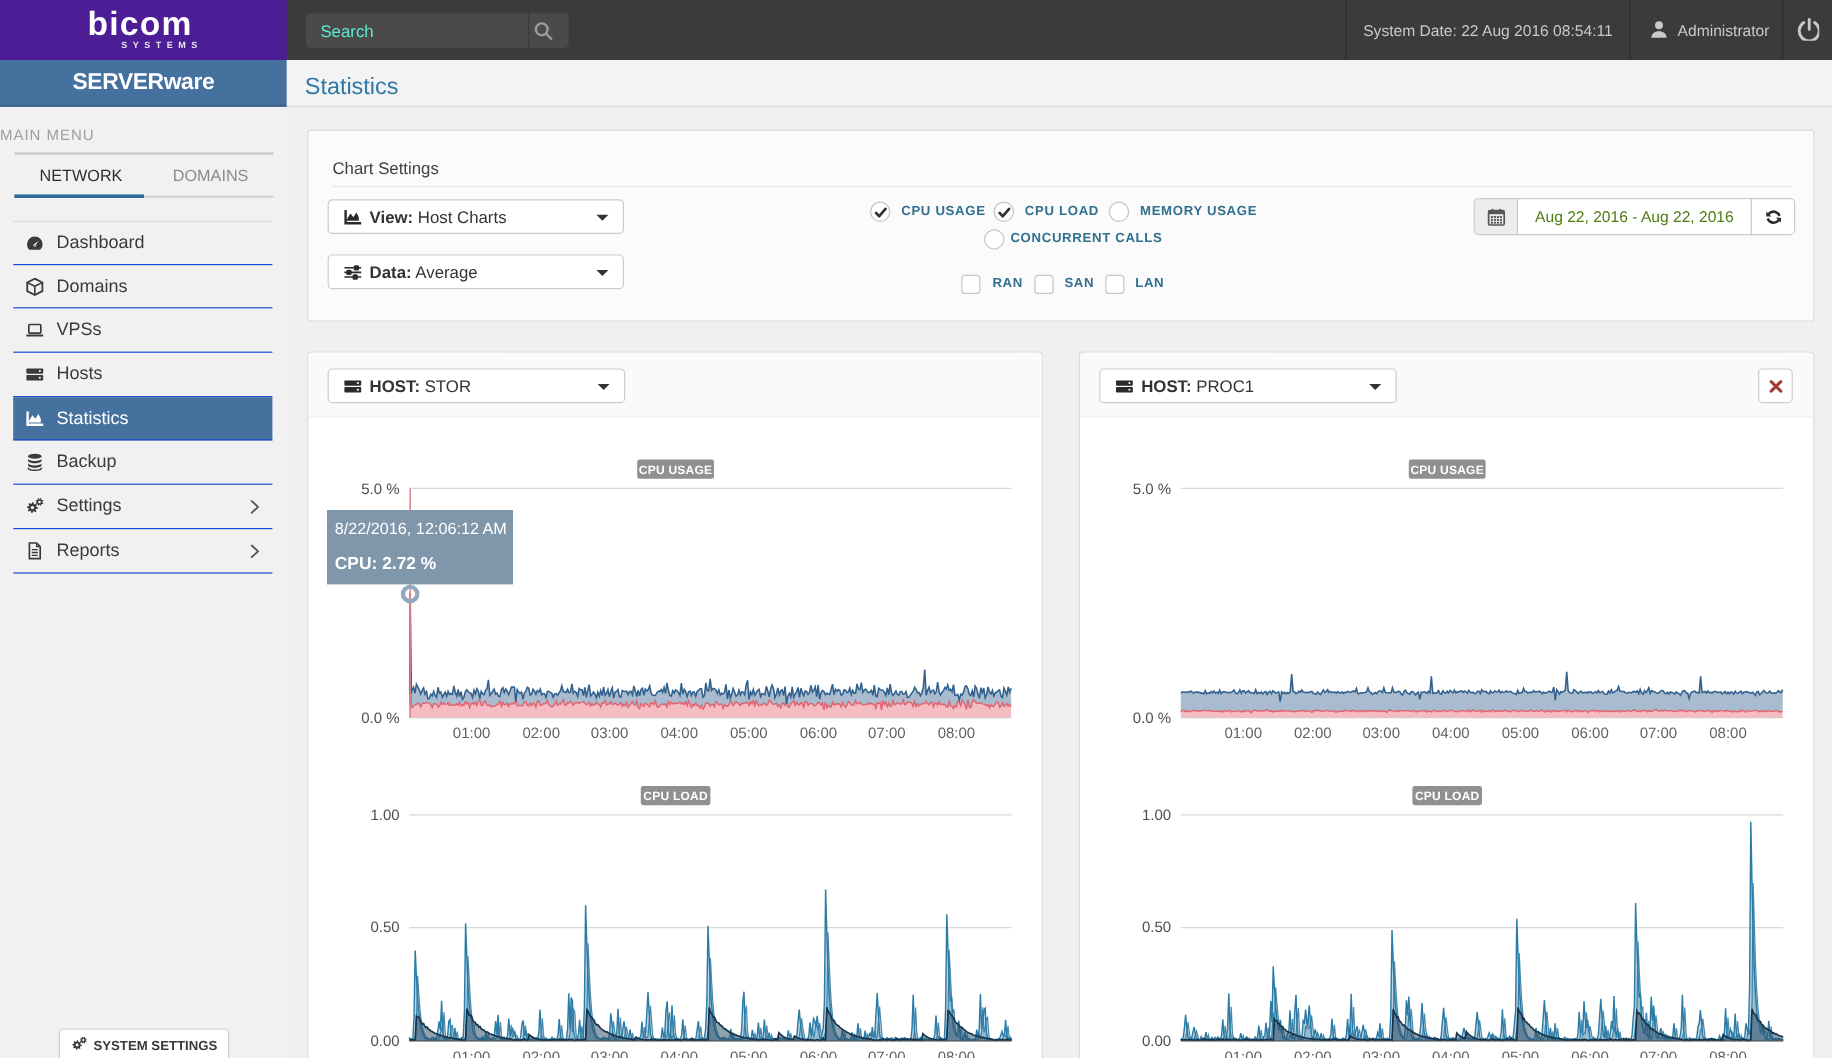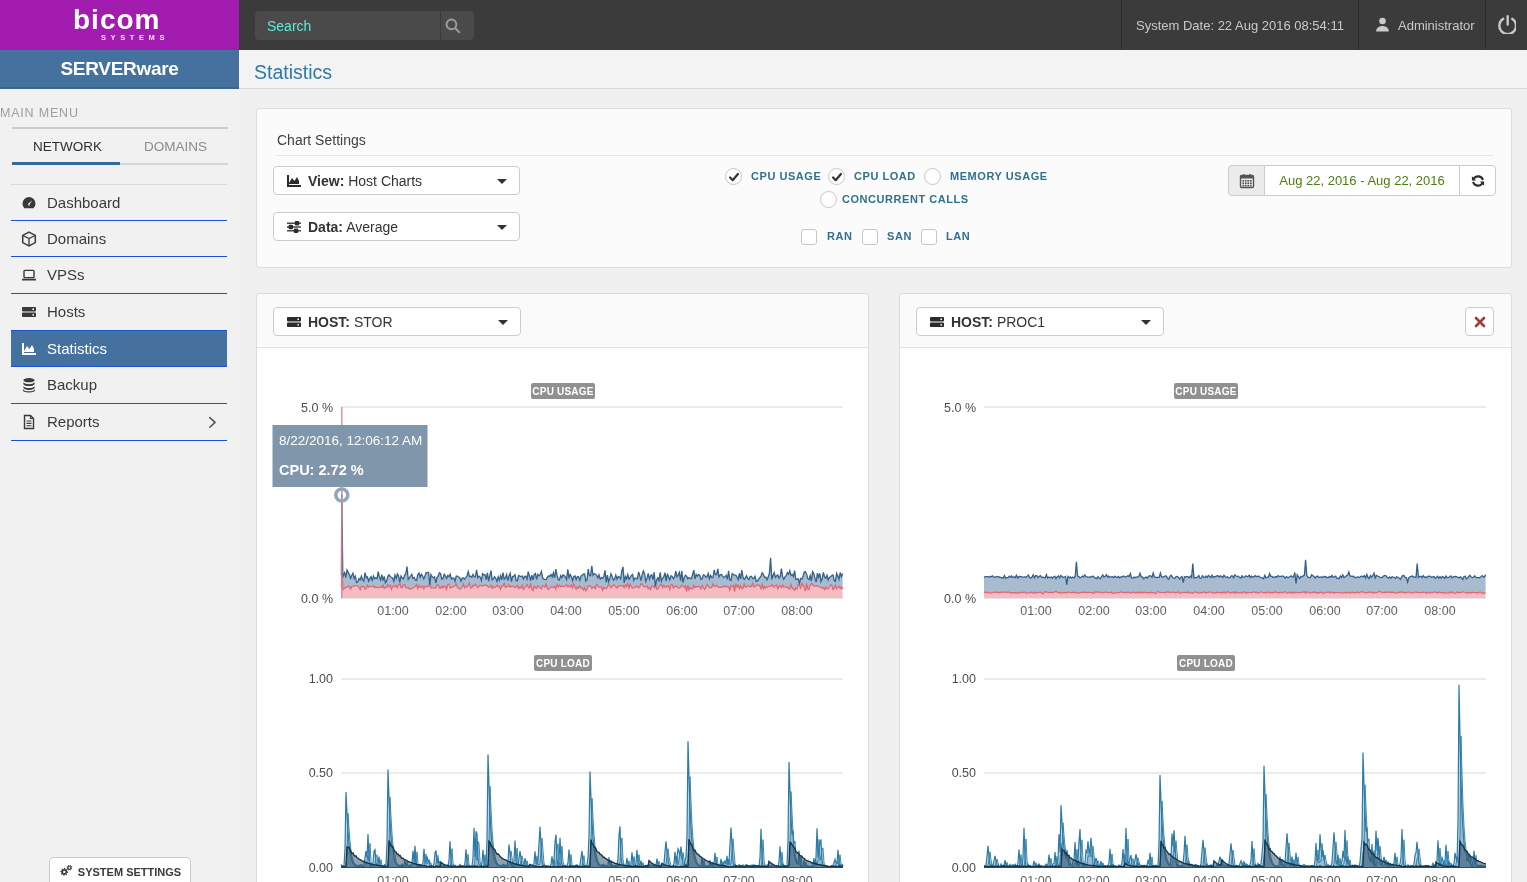--- a/index.html
+++ b/index.html
@@ -1,19 +1,19 @@
 <!DOCTYPE html>
 <html><head><meta charset="utf-8"><title>SERVERware - Statistics</title><style>
 *{margin:0;padding:0;box-sizing:border-box}
 html,body{width:1527px;height:882px;overflow:hidden;font-family:"Liberation Sans",sans-serif}
 body{background:#f0f0f0;position:relative}
 .abs{position:absolute}
 
 #topbar{position:absolute;left:0;top:0;width:1527px;height:50px;background:#3b3b3b}
-#logo{position:absolute;left:0;top:0;width:239px;height:50px;background:#a21caf;color:#fff}
+#logo{position:absolute;left:0;top:0;width:239px;height:50px;background:#4c1d95;color:#fff}
 #logo .b{position:absolute;left:73px;top:4px;font-size:28px;font-weight:bold;letter-spacing:1px}
 #logo .s{position:absolute;left:101px;top:33px;font-size:7.5px;font-weight:bold;letter-spacing:4.6px;color:#e8e8e8}
 #search{position:absolute;left:255px;top:11px;width:219px;height:29px;background:#4a4a4a;border-radius:4px;color:#5eead4;font-size:14px}
 #search .ph{position:absolute;left:12px;top:7px}
 #search .sep{position:absolute;right:33px;top:0;width:1px;height:29px;background:#3b3b3b}
 #search svg{position:absolute;right:13px;top:6px}
 .tbdiv{position:absolute;top:0;width:1px;height:50px;background:#2d2d2d}
 .tbtext{position:absolute;top:18px;color:#c9c9c9;font-size:13px}
 
 #sidebar{position:absolute;left:0;top:50px;width:239px;height:832px;background:#f1f1f1}
@@ -153,20 +153,34 @@
               <ellipse cx="8" cy="3.2" rx="5.6" ry="2.1"></ellipse>
               <path d="M2.4 5.1c0 1.15 2.5 2.1 5.6 2.1s5.6-.95 5.6-2.1v1.9c0 1.15-2.5 2.1-5.6 2.1s-5.6-.95-5.6-2.1z"></path>
               <path d="M2.4 8.9c0 1.15 2.5 2.1 5.6 2.1s5.6-.95 5.6-2.1v1.9c0 1.15-2.5 2.1-5.6 2.1s-5.6-.95-5.6-2.1z"></path>
               <path d="M2.4 12.7c0 1.15 2.5 2.1 5.6 2.1s5.6-.95 5.6-2.1" fill="none" stroke="#3a3a3a" stroke-width="1.2"></path>
             </g>
           </svg></span>
         <span class="lb">Backup</span>
       </div>
       <div class="mi">
         <span class="ic"><svg width="16" height="16" viewBox="0 0 16 16">
+            <g fill="#3a3a3a">
+              <polygon points="10.60,9.00 10.51,9.90 8.96,10.22 8.66,10.78 9.25,12.25 8.56,12.82 7.22,11.96 6.62,12.14 6.00,13.60 5.10,13.51 4.78,11.96 4.22,11.66 2.75,12.25 2.18,11.56 3.04,10.22 2.86,9.62 1.40,9.00 1.49,8.10 3.04,7.78 3.34,7.22 2.75,5.75 3.44,5.18 4.78,6.04 5.38,5.86 6.00,4.40 6.90,4.49 7.22,6.04 7.78,6.34 9.25,5.75 9.82,6.44 8.96,7.78 9.14,8.38"></polygon>
+              <circle cx="6" cy="9" r="1.4" fill="#fff"></circle>
+              <polygon points="15.15,5.30 14.89,5.92 13.67,5.77 13.35,6.09 13.49,7.31 12.87,7.56 12.11,6.59 11.66,6.59 10.90,7.55 10.28,7.29 10.43,6.07 10.11,5.75 8.89,5.89 8.64,5.27 9.61,4.51 9.61,4.06 8.65,3.30 8.91,2.68 10.13,2.83 10.45,2.51 10.31,1.29 10.93,1.04 11.69,2.01 12.14,2.01 12.90,1.05 13.52,1.31 13.37,2.53 13.69,2.85 14.91,2.71 15.16,3.33 14.19,4.09 14.19,4.54"></polygon>
+              <circle cx="11.9" cy="4.3" r="1.05" fill="#fff"></circle>
+            </g>
+          </svg></span>
+        <span class="lb">Settings</span>
+        <span class="ch"><svg width="14" height="14" viewBox="0 0 16 16">
+            <path d="M5.5 3l6 5.5-6 5.5" fill="none" stroke="#555" stroke-width="1.8" stroke-linecap="round" stroke-linejoin="round"></path>
+          </svg></span>
+      </div>
+      <div class="mi">
+        <span class="ic"><svg width="16" height="16" viewBox="0 0 16 16">
             <g fill="none" stroke="#3a3a3a" stroke-width="1.4">
               <path d="M3.5 1.5h6l3 3v10h-9z"></path>
               <path d="M9.5 1.5v3h3" stroke-width="1.1"></path>
               <path d="M5.5 7h5M5.5 9.4h5M5.5 11.8h5" stroke-width="1.1"></path>
             </g>
           </svg></span>
         <span class="lb">Reports</span>
         <span class="ch"><svg width="14" height="14" viewBox="0 0 16 16">
             <path d="M5.5 3l6 5.5-6 5.5" fill="none" stroke="#555" stroke-width="1.8" stroke-linecap="round" stroke-linejoin="round"></path>
           </svg></span>

